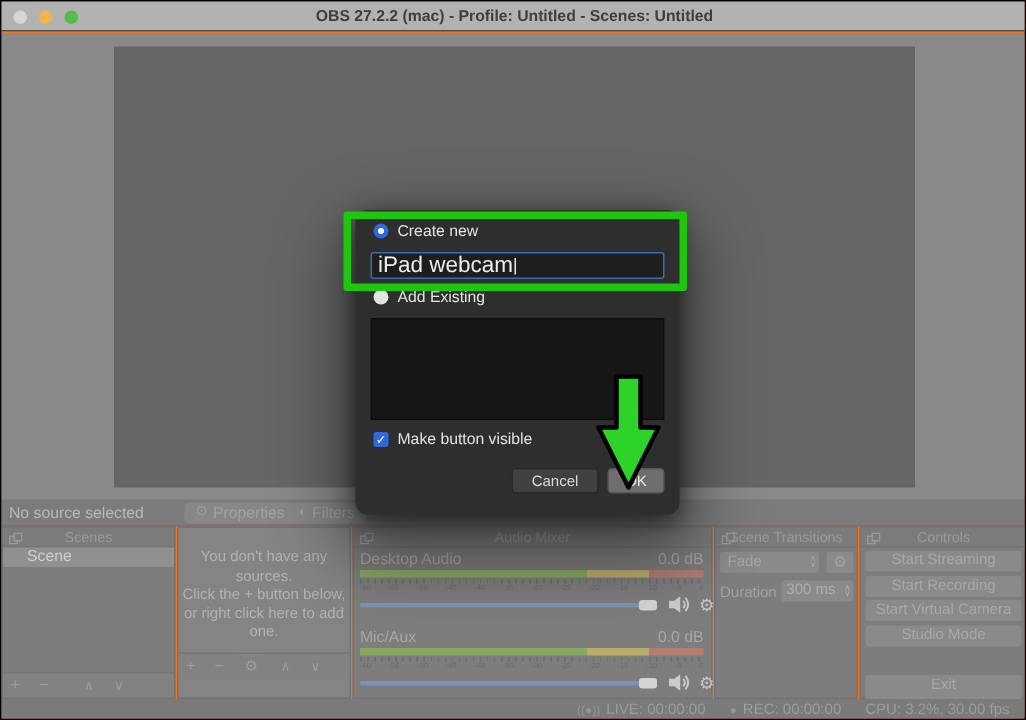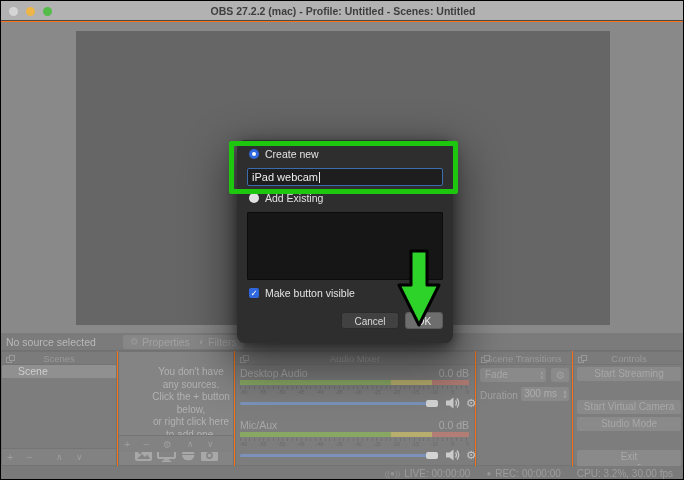--- a/index.html
+++ b/index.html
@@ -23,21 +23,21 @@
   .sbtn .ig{font-size:10px;color:#9a9a9a;}
   
   .panel{position:absolute;top:350px;height:115px;background:#7d7d7d;border:1px solid #737373;}
   .phead{position:relative;height:13px;background:#7b7b7b;border-bottom:1px solid #747474;}
   .phead .ptitle{display:block;text-align:center;font-size:9.5px;color:#9a9a9a;line-height:13px;}
   .floatico{position:absolute;left:4px;top:2.5px;}
   .pbody{position:relative;height:100px;}
   .ptoolbar{position:absolute;left:0;right:0;bottom:0;height:17px;background:#828282;border-top:1px solid #757575;color:#9e9e9e;font-size:11px;}
   .ptoolbar span{position:absolute;top:1px;line-height:15px;}
   .scene-item{height:13px;background:#909090;color:#cfcfcf;font-size:10.5px;line-height:13px;padding-left:16px;}
-  .src-empty{padding-top:14px;text-align:center;font-size:10px;line-height:12.5px;color:#b2b2b2;margin-left:30px;}
+  .src-empty{padding-top:14px;text-align:center;font-size:10px;line-height:12.5px;color:#b2b2b2;}
   .src-icons{display:flex;justify-content:center;gap:4px;margin-top:6px;}
   
   .chname{position:absolute;left:4px;font-size:10.5px;color:#a7a7a7;text-align:right;}
   .chlevel{position:absolute;right:5px;font-size:10.5px;color:#a7a7a7;}
   .meter{position:absolute;left:4px;right:5px;height:4.5px;background:linear-gradient(to right,#87a763 0,#87a763 66%,#b7ad6d 66%,#b7ad6d 84%,#b27d74 84%,#b27d74 100%);}
   .ruler{position:absolute;left:4px;right:5px;height:10px;}
   .ruler .marks{height:3px;background:repeating-linear-gradient(to right,#6f6f6f 0 1px,rgba(0,0,0,0) 1px 4.7px);}
   .ruler .nums{display:flex;justify-content:space-between;font-size:5px;color:#696969;margin-top:0.5px;}
   .sliderrow{position:absolute;left:4px;right:5px;height:12px;}
   .strack{position:absolute;left:0;top:4.5px;width:196px;height:3.5px;border-radius:2px;background:#7b93bb;}
@@ -59,21 +59,21 @@
   .statusbar .grp{display:flex;align-items:center;gap:4px;}
   .statusbar .ico{font-size:8px;color:#949494;}
   
   .dialog{position:absolute;left:236px;top:139px;width:216px;height:203px;background:#2e2e2e;border-radius:8px;z-index:10;
           box-shadow:0 18px 45px 10px rgba(0,0,0,0.45),0 4px 14px rgba(0,0,0,0.5);}
   .drow{position:absolute;display:flex;align-items:center;gap:6px;font-size:10.5px;color:#e3e3e3;}
   .radio{width:10px;height:10px;border-radius:50%;}
   .radio.sel{background:#2f67de;position:relative;}
   .radio.sel::after{content:"";position:absolute;left:3px;top:3px;width:4px;height:4px;border-radius:50%;background:#fff;}
   .radio.unsel{background:#e2e2e2;}
-  .dinput{position:absolute;left:10px;top:28px;width:196px;height:17px;background:#1e1e1e;border:1.5px solid #3a6cae;border-radius:2px;color:#ededed;font-size:11px;line-height:14px;padding:8px 4px;display:flex;align-items:center;}
+  .dinput{position:absolute;left:10px;top:28px;width:196px;height:17px;background:#1e1e1e;border:1.5px solid #3a6cae;border-radius:2px;color:#ededed;font-size:15px;line-height:14px;padding:8px 4px;display:flex;align-items:center;}
   .caret{display:inline-block;width:1px;height:11px;background:#e8e8e8;margin-left:1px;}
   .dlist{position:absolute;left:10px;top:72px;width:196px;height:68px;background:#161616;border:1px solid #0c0c0c;border-radius:1px;}
   .checkbox{width:10px;height:10px;border-radius:2px;background:#2f67de;color:#fff;font-size:8.5px;line-height:10px;text-align:center;}
   .dbtn{position:absolute;top:172px;height:17px;border-radius:3px;font-size:10px;text-align:center;line-height:17px;}
   .dbtn.cancel{left:104px;width:58px;background:#414141;border:1px solid #2a2a2a;color:#d9d9d9;}
   .dbtn.ok{left:168px;width:38px;background:#6e6e6e;border:1px solid #5a5a5a;color:#eaeaea;}
   
   .hl-rect{position:absolute;left:228px;top:140px;width:229px;height:53px;border:5px solid #1dc70e;border-radius:2px;z-index:20;pointer-events:none;}
   .arrow-svg{position:absolute;left:392px;top:246px;z-index:25;pointer-events:none;}
   svg{display:block;}
@@ -283,20 +283,21 @@
       <span class="floatico">
         <svg width="9" height="8" viewBox="0 0 9 8">
             <rect x="0.5" y="2.5" width="5" height="5" fill="none" stroke="#9a9a9a"></rect>
             <rect x="3.5" y="0.5" width="5" height="5" fill="#7b7b7b" stroke="#9a9a9a"></rect>
           </svg>
       </span>
       <span class="ptitle">Controls</span>
     </div>
     <div class="pbody">
       <div class="cbtn" style="top:2px;">Start Streaming</div>
+      <div class="cbtn" style="top:18.5px;">Start Recording</div>
       <div class="cbtn" style="top:35px;">Start Virtual Camera</div>
       <div class="cbtn" style="top:51.5px;">Studio Mode</div>
       <div class="cbtn" style="top:68px;margin-top:20px;">Settings</div>
       <div class="cbtn" style="top:84.5px;">Exit</div>
     </div>
   </div>
 
   <div class="statusbar">
     <span class="grp">
       <span class="ico">((●))</span>

